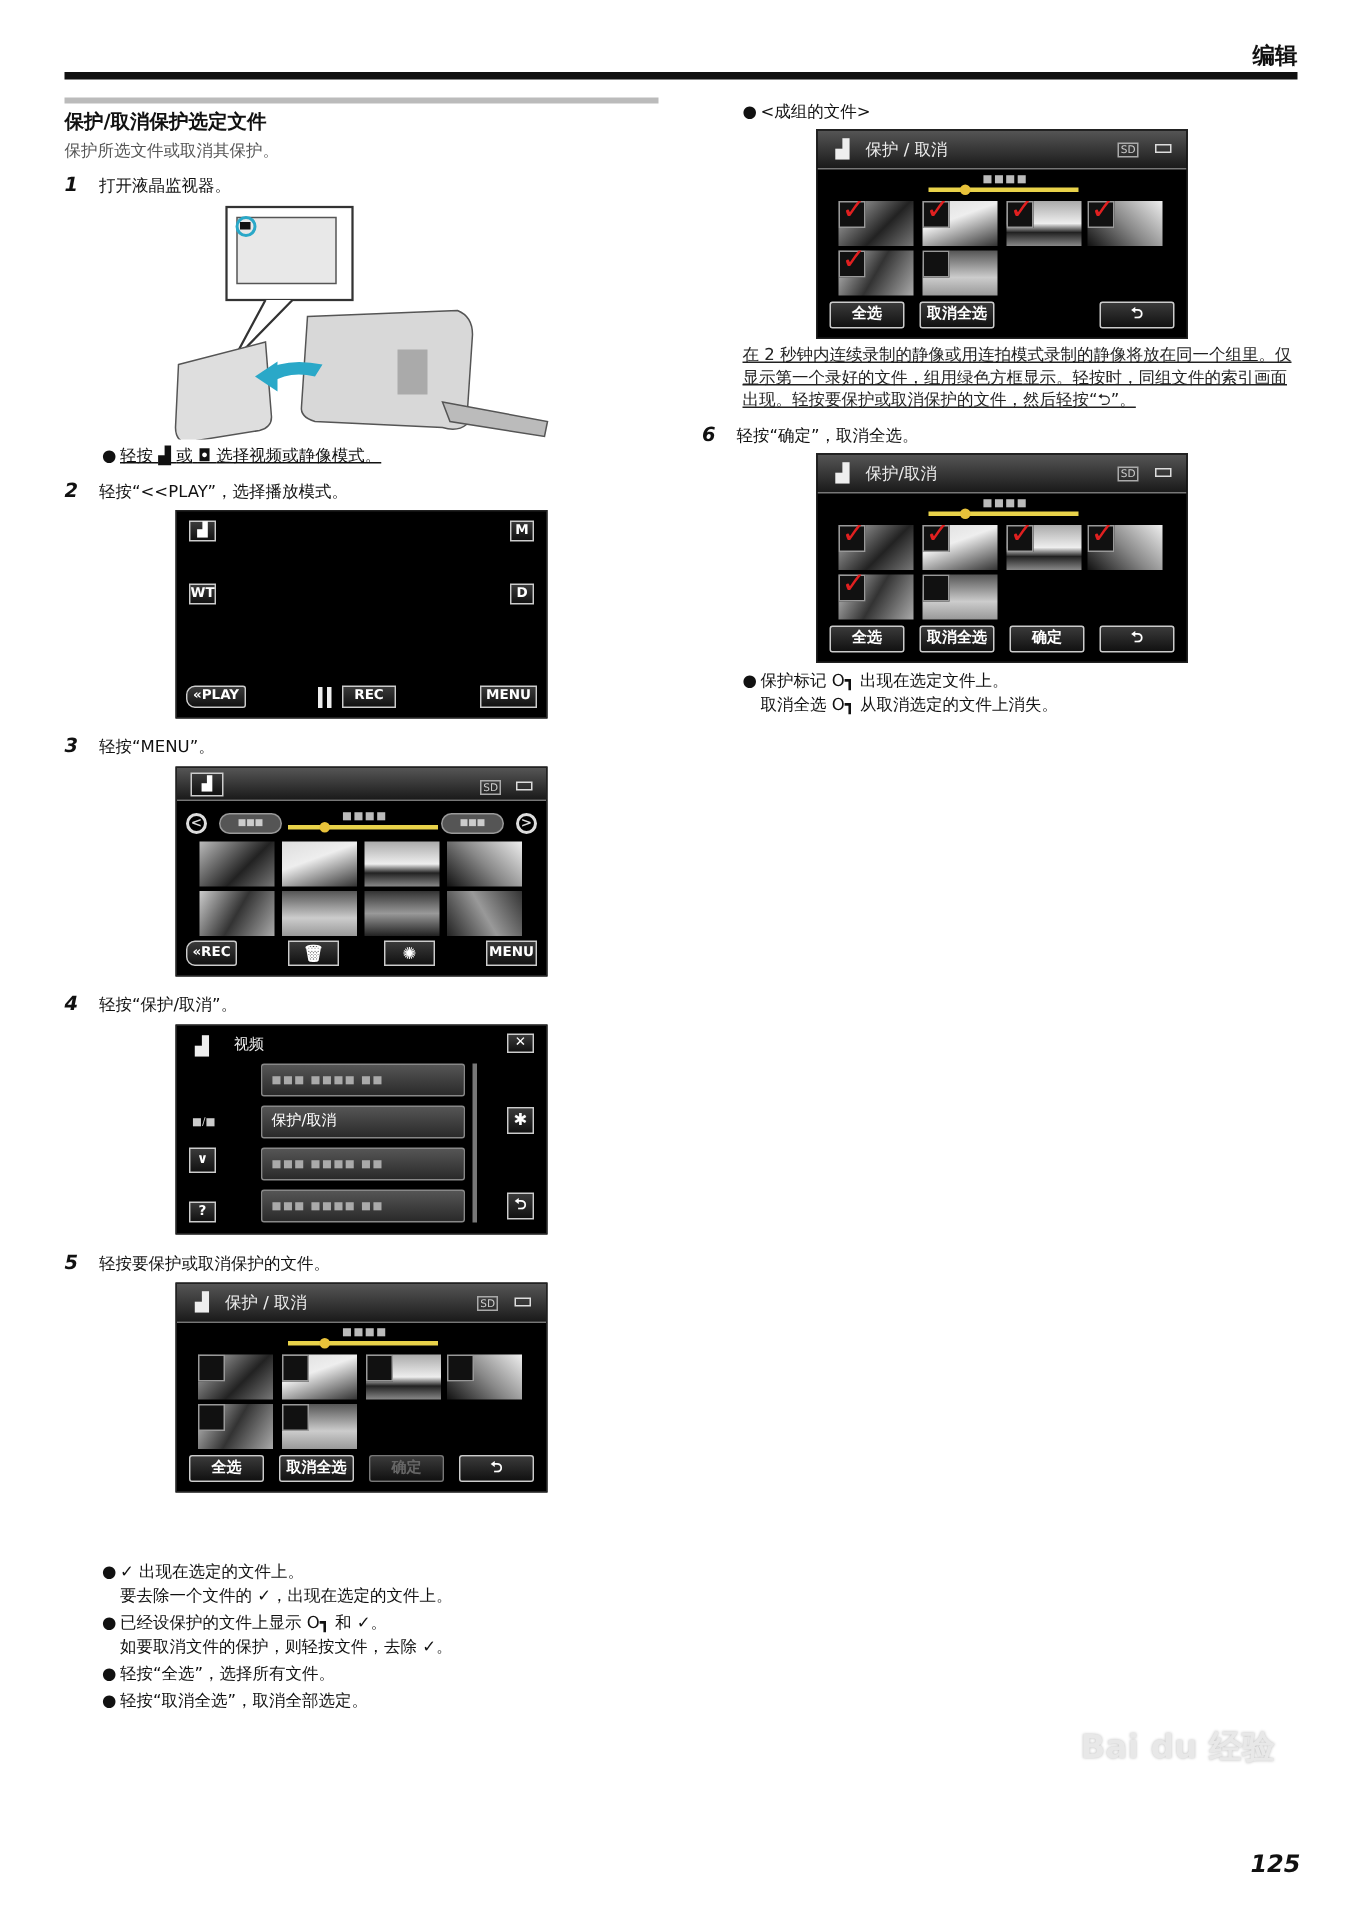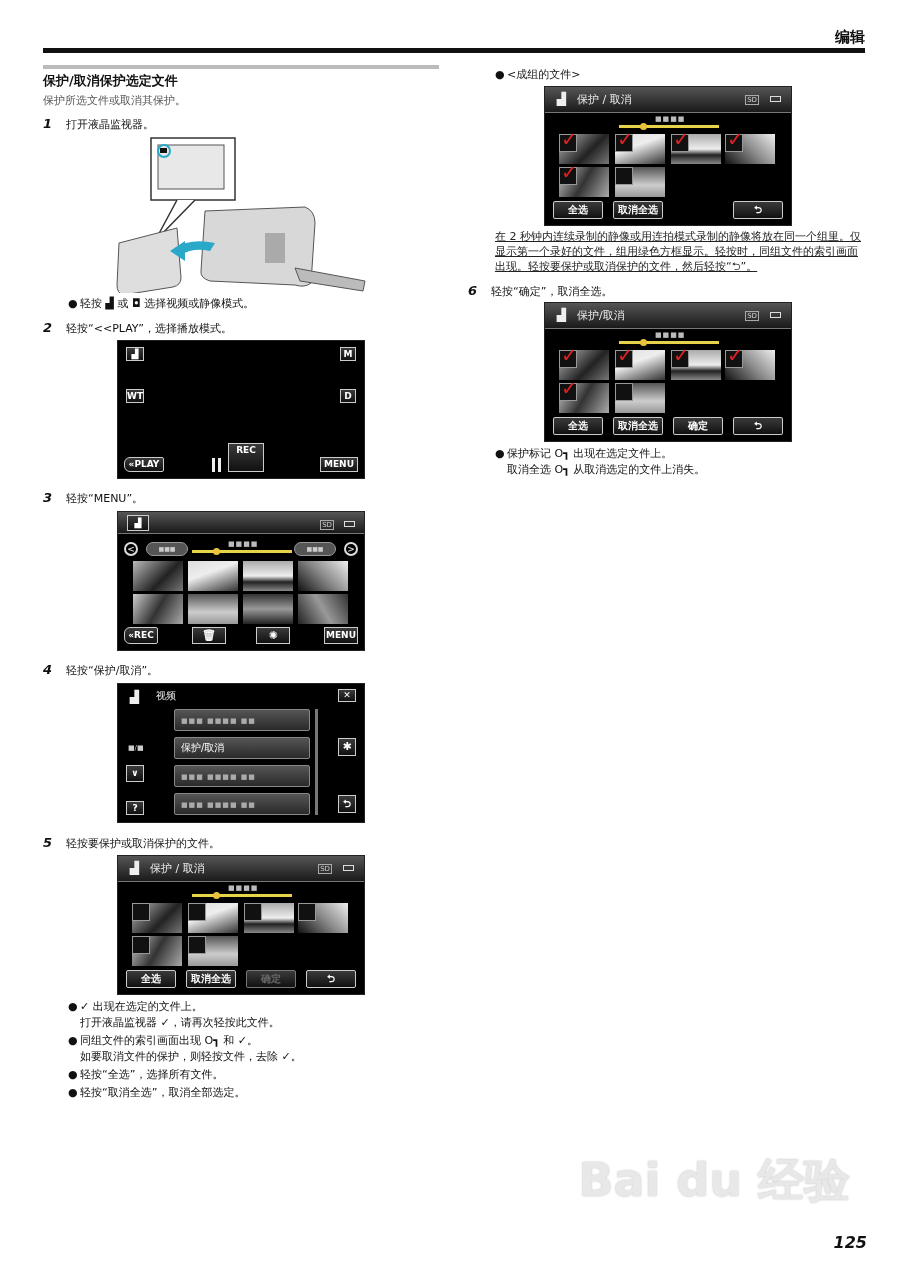--- a/index.html
+++ b/index.html
@@ -60,21 +60,21 @@
   <rect x="45" y="15" width="7" height="5" fill="#111"></rect>
   <polyline points="62,67 40,108 80,67" fill="#fff" stroke="#333" stroke-width="1.5"></polyline>
   <path d="M90 78 L190 74 Q200 78 200 90 L196 150 Q190 155 180 152 L95 148 Q85 145 86 138 Z" fill="#d8d8d8" stroke="#555"></path>
   <rect x="150" y="100" width="20" height="30" fill="#aaa"></rect>
   <path d="M4 110 L62 95 L66 145 Q66 152 58 154 L8 162 Q2 160 2 152 Z" fill="#dedede" stroke="#555"></path>
   <path d="M60 115 Q75 105 100 110 L95 118 Q78 114 66 122 Z" fill="#2aa8c8"></path>
   <polygon points="55,118 70,108 70,128" fill="#2aa8c8"></polygon>
   <path d="M180 135 L250 148 L248 158 L185 148 Z" fill="#bbb" stroke="#555"></path>
 </svg>
 
-<div class="abs bul" style="left:68px;top:296px;">
+<div class="abs bul" style="left:68px;top:296px;text-decoration:underline;">
   <span class="dot">●</span><span>轻按</span>
   <span style="font-weight:bold;">▟</span>
   <span>或</span>
   <span>◘</span>
   <span>选择视频或静像模式。</span>
 </div>
 
 <div class="abs step" style="left:43px;top:320px;">
   <span class="num">2</span>
   <span>轻按“&lt;&lt;PLAY”，选择播放模式。</span>
@@ -83,21 +83,21 @@
 <div class="abs screen" style="left:117px;top:340px;width:248px;height:139px;">
   <div class="sbtn" style="left:8px;top:6px;width:18px;height:14px;line-height:12px;">▟</div>
   <div class="sbtn" style="right:8px;top:6px;width:16px;height:14px;line-height:12px;">M</div>
   <div class="sbtn" style="left:8px;top:48px;width:18px;height:14px;line-height:12px;">WT</div>
   <div class="sbtn" style="right:8px;top:48px;width:16px;height:14px;line-height:12px;">D</div>
   <div class="sbtn" style="left:6px;bottom:6px;width:40px;height:15px;line-height:13px;border-radius:6px 2px 2px 6px;">«PLAY</div>
   <div class="abs" style="left:94px;bottom:6px;width:10px;height:14px;">
     <div style="position:absolute;left:0;top:0;width:3px;height:14px;background:#eee;"></div>
     <div style="position:absolute;left:6px;top:0;width:3px;height:14px;background:#eee;"></div>
   </div>
-  <div class="sbtn" style="left:110px;bottom:6px;width:36px;height:29px;line-height:13px;">REC</div>
+  <div class="sbtn" style="left:110px;bottom:6px;width:36px;height:15px;line-height:13px;">REC</div>
   <div class="sbtn" style="right:6px;bottom:6px;width:38px;height:15px;line-height:13px;">MENU</div>
 </div>
 
 <div class="abs step" style="left:43px;top:490px;">
   <span class="num">3</span>
   <span>轻按“MENU”。</span>
 </div>
 
 <div class="abs screen" style="left:117px;top:511px;width:248px;height:140px;">
   <div class="hdr" style="height:22px;"></div>
@@ -177,24 +177,24 @@
     </div>
   <div class="thumb" style="left:70px;top:80px;background:linear-gradient(#555,#ccc 60%,#999);">
       <div class="chk"></div>
     </div>
   <div class="btn" style="left:8px;bottom:6px;width:50px;">全选</div>
   <div class="btn" style="left:68px;bottom:6px;width:50px;">取消全选</div>
   <div class="btn dim" style="left:128px;bottom:6px;width:50px;">确定</div>
   <div class="btn" style="right:8px;bottom:6px;width:50px;">⮌</div>
 </div>
 
-<div class="abs bul" style="left:68px;top:999px;">
+<div class="abs bul" style="left:68px;top:1040px;">
   <div><span class="dot">●</span><span>✓ 出现在选定的文件上。</span></div>
-  <div class="cont">打开液晶监视器 ✓，请再次轻按此文件。</div>
-  <div style="margin-top:2px;"><span class="dot">●</span><span>同组文件的索引画面出现 O┓ 和 ✓。</span></div>
+  <div class="cont">要去除一个文件的 ✓，出现在选定的文件上。</div>
+  <div style="margin-top:2px;"><span class="dot">●</span><span>已经设保护的文件上显示 O┓ 和 ✓。</span></div>
   <div class="cont">如要取消文件的保护，则轻按文件，去除 ✓。</div>
   <div style="margin-top:2px;"><span class="dot">●</span><span>轻按“全选”，选择所有文件。</span></div>
   <div style="margin-top:2px;"><span class="dot">●</span><span>轻按“取消全选”，取消全部选定。</span></div>
 </div>
 
 <div class="abs bul" style="left:495px;top:67px;">
   <span class="dot">●</span><span>&lt;成组的文件&gt;</span>
 </div>
 
 <div class="abs screen" style="left:544px;top:86px;width:248px;height:140px;">
@@ -288,16 +288,16 @@
   <div class="btn" style="left:128px;bottom:6px;width:50px;">确定</div>
   <div class="btn" style="right:8px;bottom:6px;width:50px;">⮌</div>
 </div>
 
 <div class="abs bul" style="left:495px;top:446px;">
   <div><span class="dot">●</span><span>保护标记 O┓ 出现在选定文件上。</span></div>
   <div class="cont">取消全选 O┓ 从取消选定的文件上消失。</div>
 </div>
 
 <div class="abs watermark">
-  <div style="font-size:46px;text-shadow:0 0 2px #bbb;text-align:center;">Bai du 经验</div>
+  <div style="font-size:22px;text-shadow:0 0 2px #bbb;text-align:center;">Bai du 经验</div>
 </div>
 
 <div class="abs page-num">125</div>
 
 </body></html>

